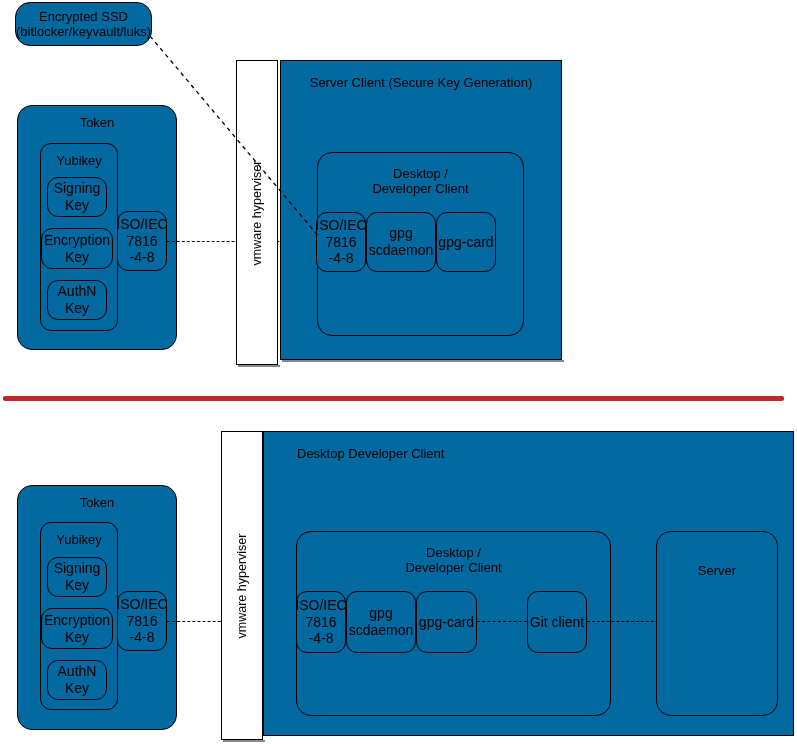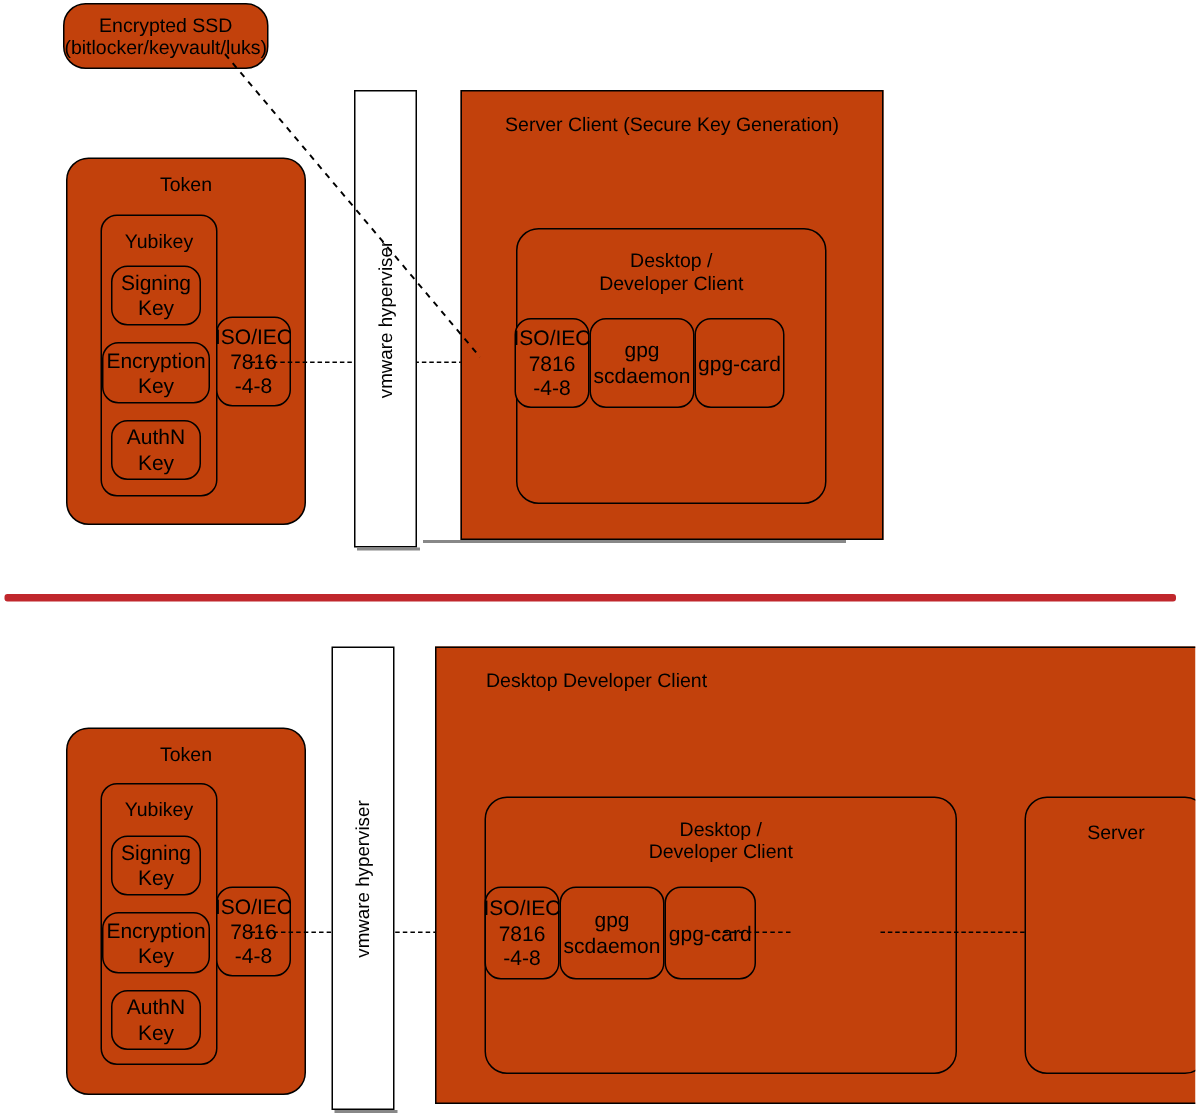--- a/index.html
+++ b/index.html
@@ -15,27 +15,26 @@
     position: relative;
     width: 797px;
     height: 744px;
     overflow: hidden;
     background: #ffffff;
   }
   .box {
     position: absolute;
     box-sizing: border-box;
     border: 1.4px solid #000000;
-    background: #c2410c;
+    background: #0369a1;
     display: flex;
     justify-content: center;
     line-height: 1.18;
     text-align: center;
     white-space: pre-line;
-    margin-left: 27px;
   }
   .rounded { border-radius: 11px; }
   .rounded-lg { border-radius: 15px; }
   .sq { border-radius: 0; }
   .label-top {
     align-items: flex-start;
     padding-top: 9px;
   }
   .label-mid {
     align-items: center;
@@ -207,23 +206,26 @@
 7816
 -4-8</span>
   </div>
   <div class="box rounded label-mid fs12" style="left:346px; top:591px; width:70px; height:62px;">
     <span>gpg
 scdaemon</span>
   </div>
   <div class="box rounded label-mid fs12" style="left:416px; top:591px; width:61px; height:62px;">
     <span>gpg-card</span>
   </div>
+  <div class="box rounded label-mid fs12" style="left:527px; top:591px; width:60px; height:62px;">
+    <span>Git client</span>
+  </div>
 
   <div class="dash-h" style="left:477px; top:621px; width:50px;"></div>
 
   <div class="dash-h" style="left:587px; top:621px; width:101px;"></div>
 
-  <div class="box rounded-lg label-top fs13" style="left:656px; top:531px; width:122px; height:185px; padding-top:15px;">
+  <div class="box rounded-lg label-top fs13" style="left:656px; top:531px; width:122px; height:185px; padding-top:31px;">
     <span>Server</span>
   </div>
 
 
 </div>
 
 </body></html>

